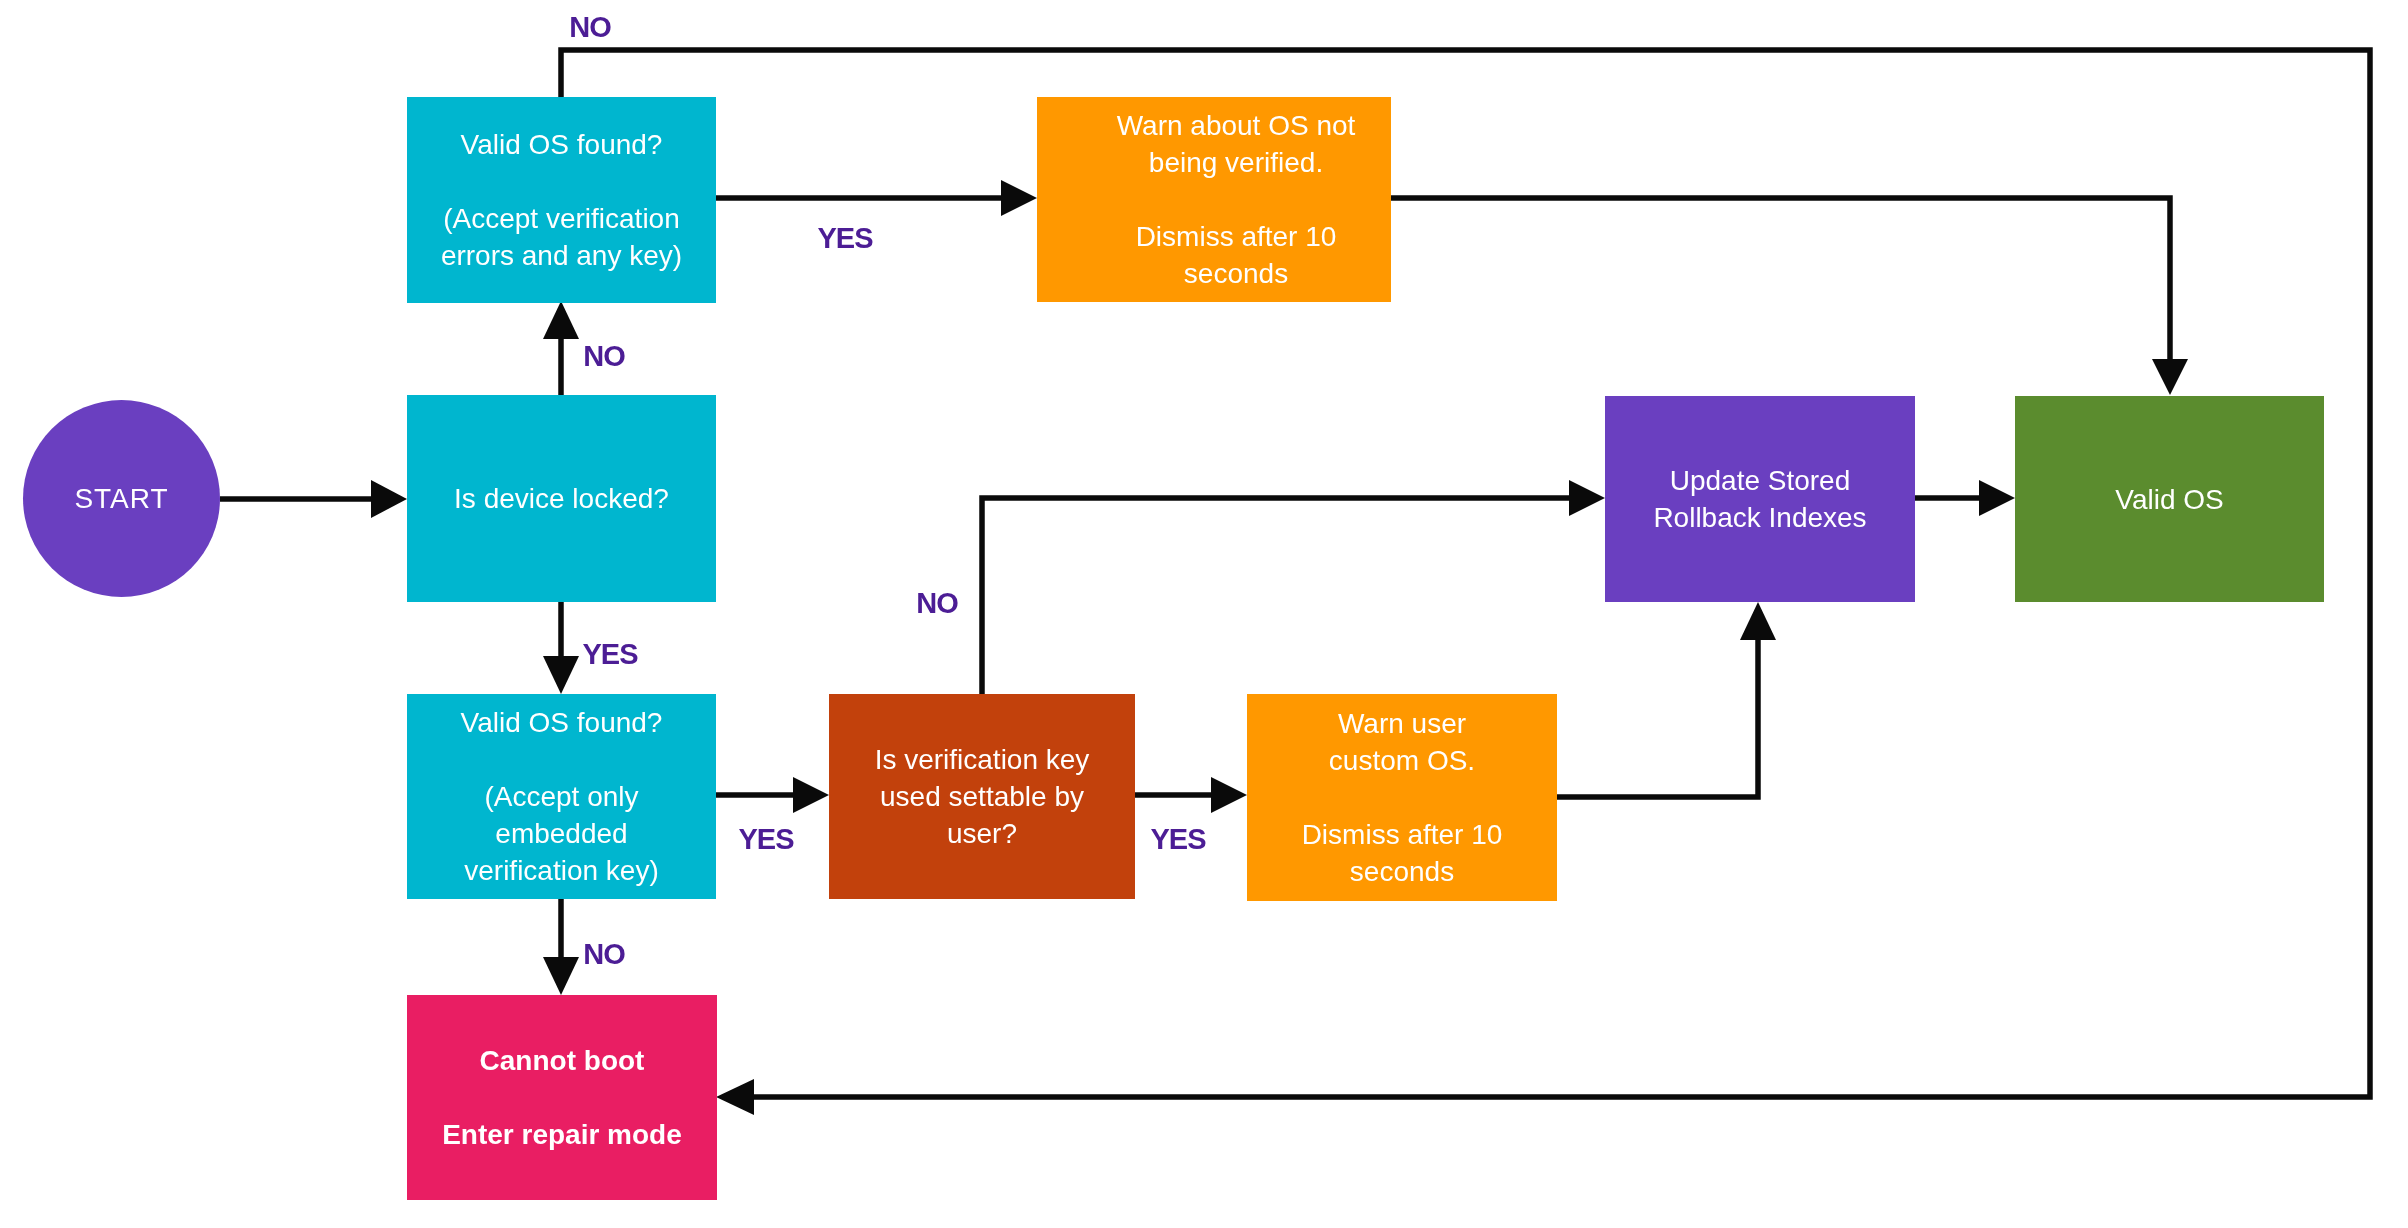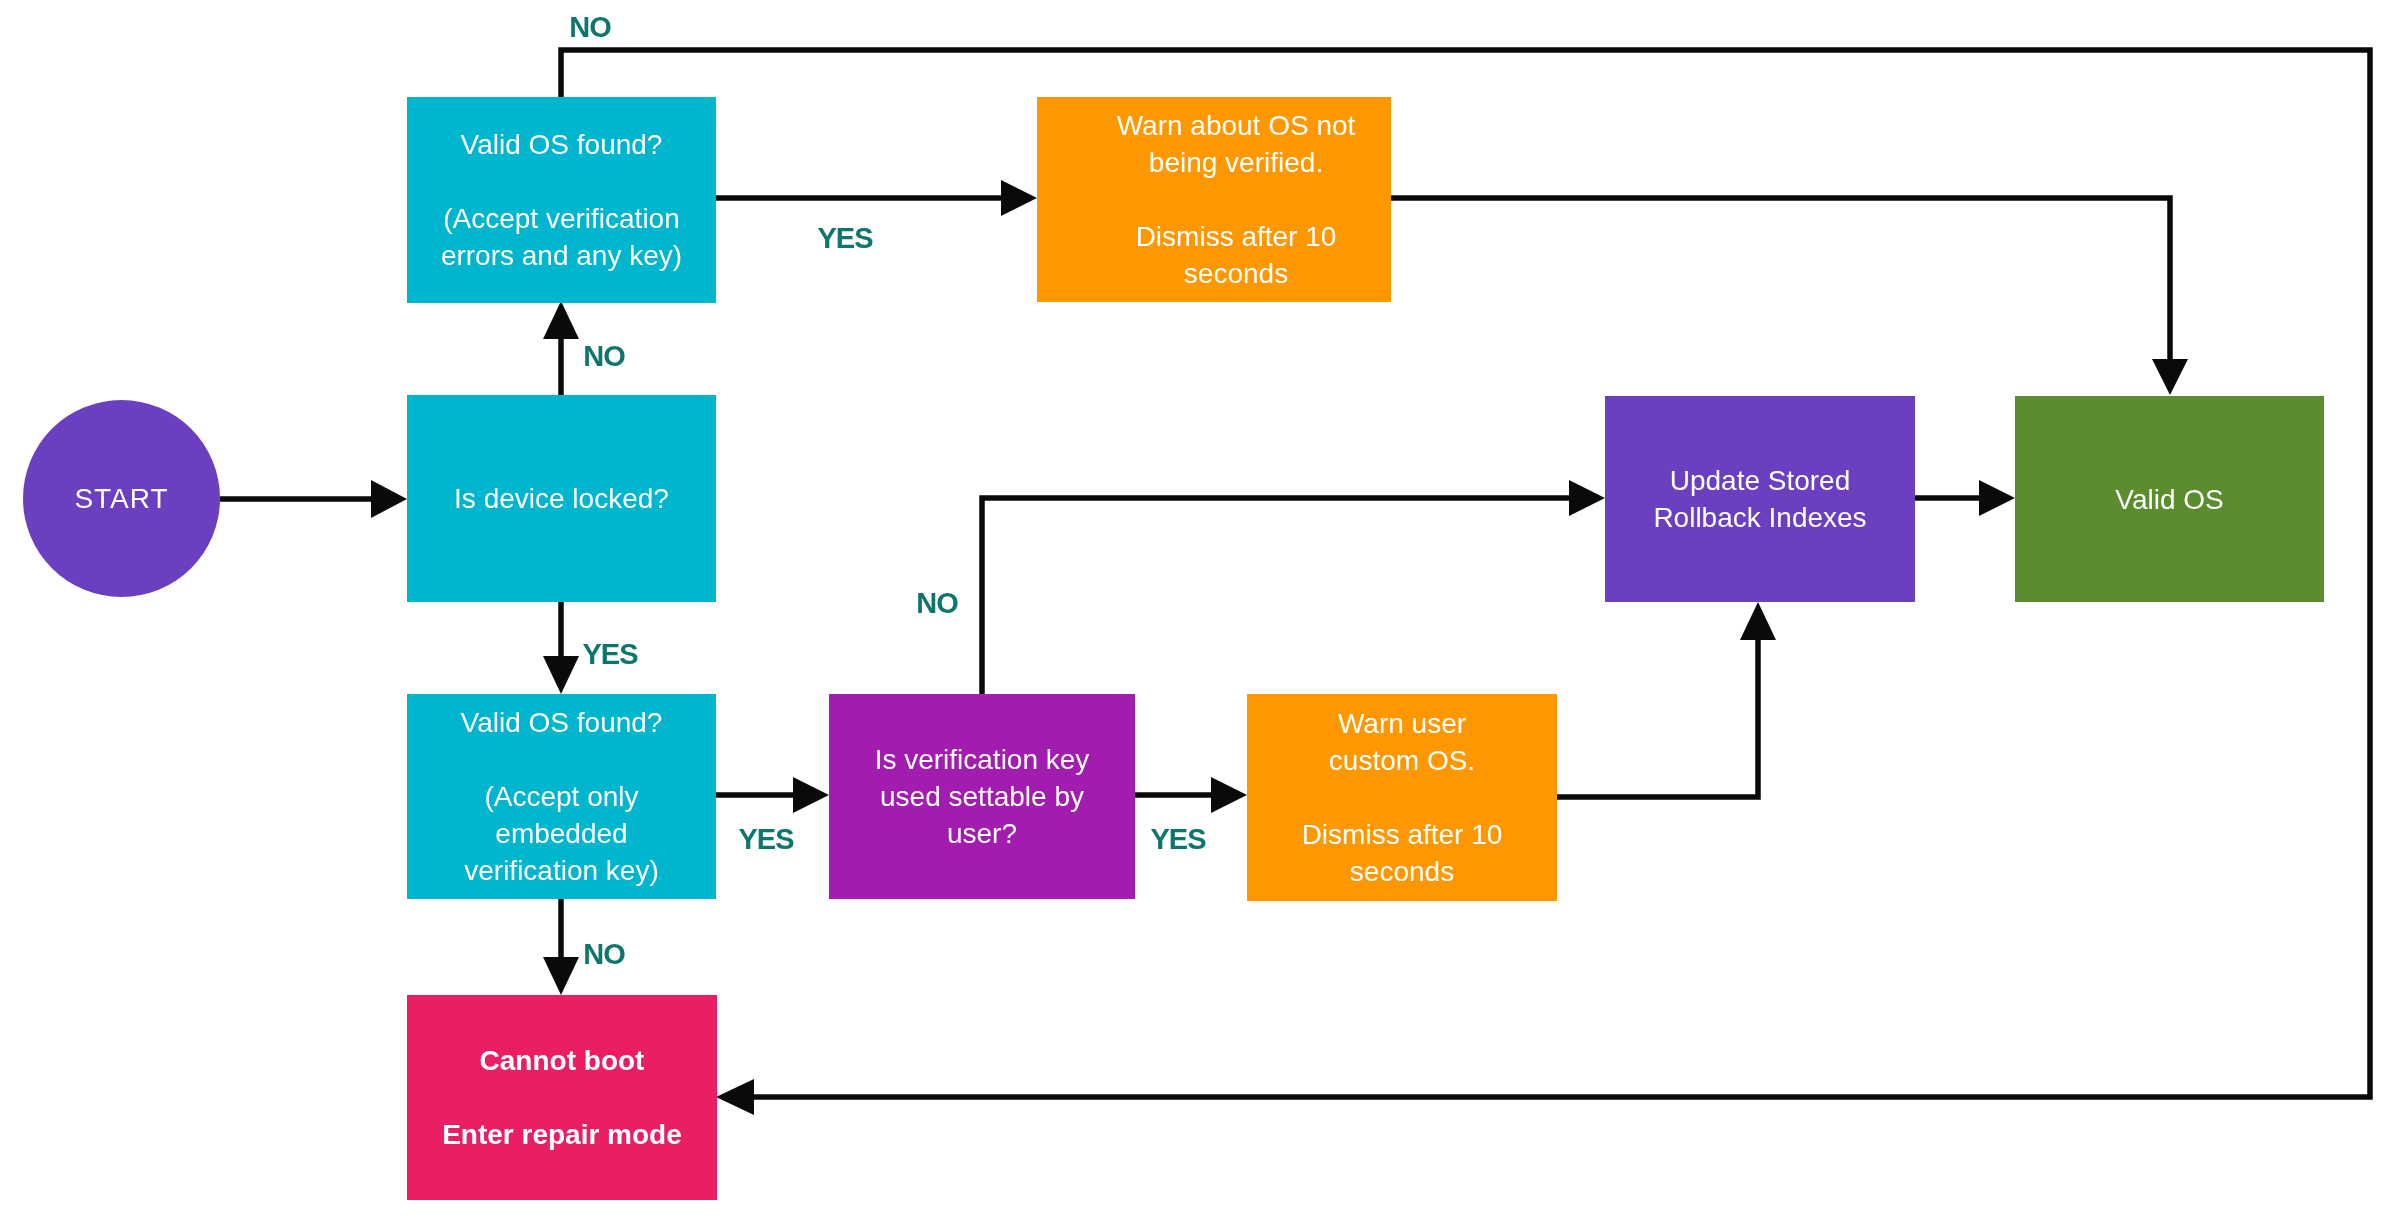--- a/index.html
+++ b/index.html
@@ -25,21 +25,21 @@
     color: #ffffff;
     font-size: 28px;
     line-height: 37px;
     text-align: center;
   }
   .node .line { white-space: nowrap; min-height: 37px; }
   .ellipse { border-radius: 50%; }
   .edge-label {
     position: absolute;
     transform: translate(-50%, -50%);
-    color: #0f766e;
+    color: #4c1d95;
     font-weight: 700;
     font-size: 29px;
     letter-spacing: -1px;
     white-space: nowrap;
   }
 </style>
 </head>
 <body>
 
 <div class="stage">
@@ -131,21 +131,21 @@
     </div>
 
   <div class="node" style="left: 407px; top: 694px; width: 309px; height: 205px; background-color: rgb(0, 182, 207);">
       <div class="line">Valid OS found?</div>
       <div class="line"></div>
       <div class="line">(Accept only</div>
       <div class="line">embedded</div>
       <div class="line">verification key)</div>
     </div>
 
-  <div class="node" style="left: 829px; top: 694px; width: 306px; height: 205px; background-color: #a21caf;">
+  <div class="node" style="left: 829px; top: 694px; width: 306px; height: 205px; background-color: #c2410c;">
       <div class="line">Is verification key</div>
       <div class="line">used settable by</div>
       <div class="line">user?</div>
     </div>
 
   <div class="node" style="left: 1247px; top: 694px; width: 310px; height: 207px; background-color: rgb(255, 152, 0);">
       <div class="line">Warn user</div>
       <div class="line">custom OS.</div>
       <div class="line"></div>
       <div class="line">Dismiss after 10</div>

